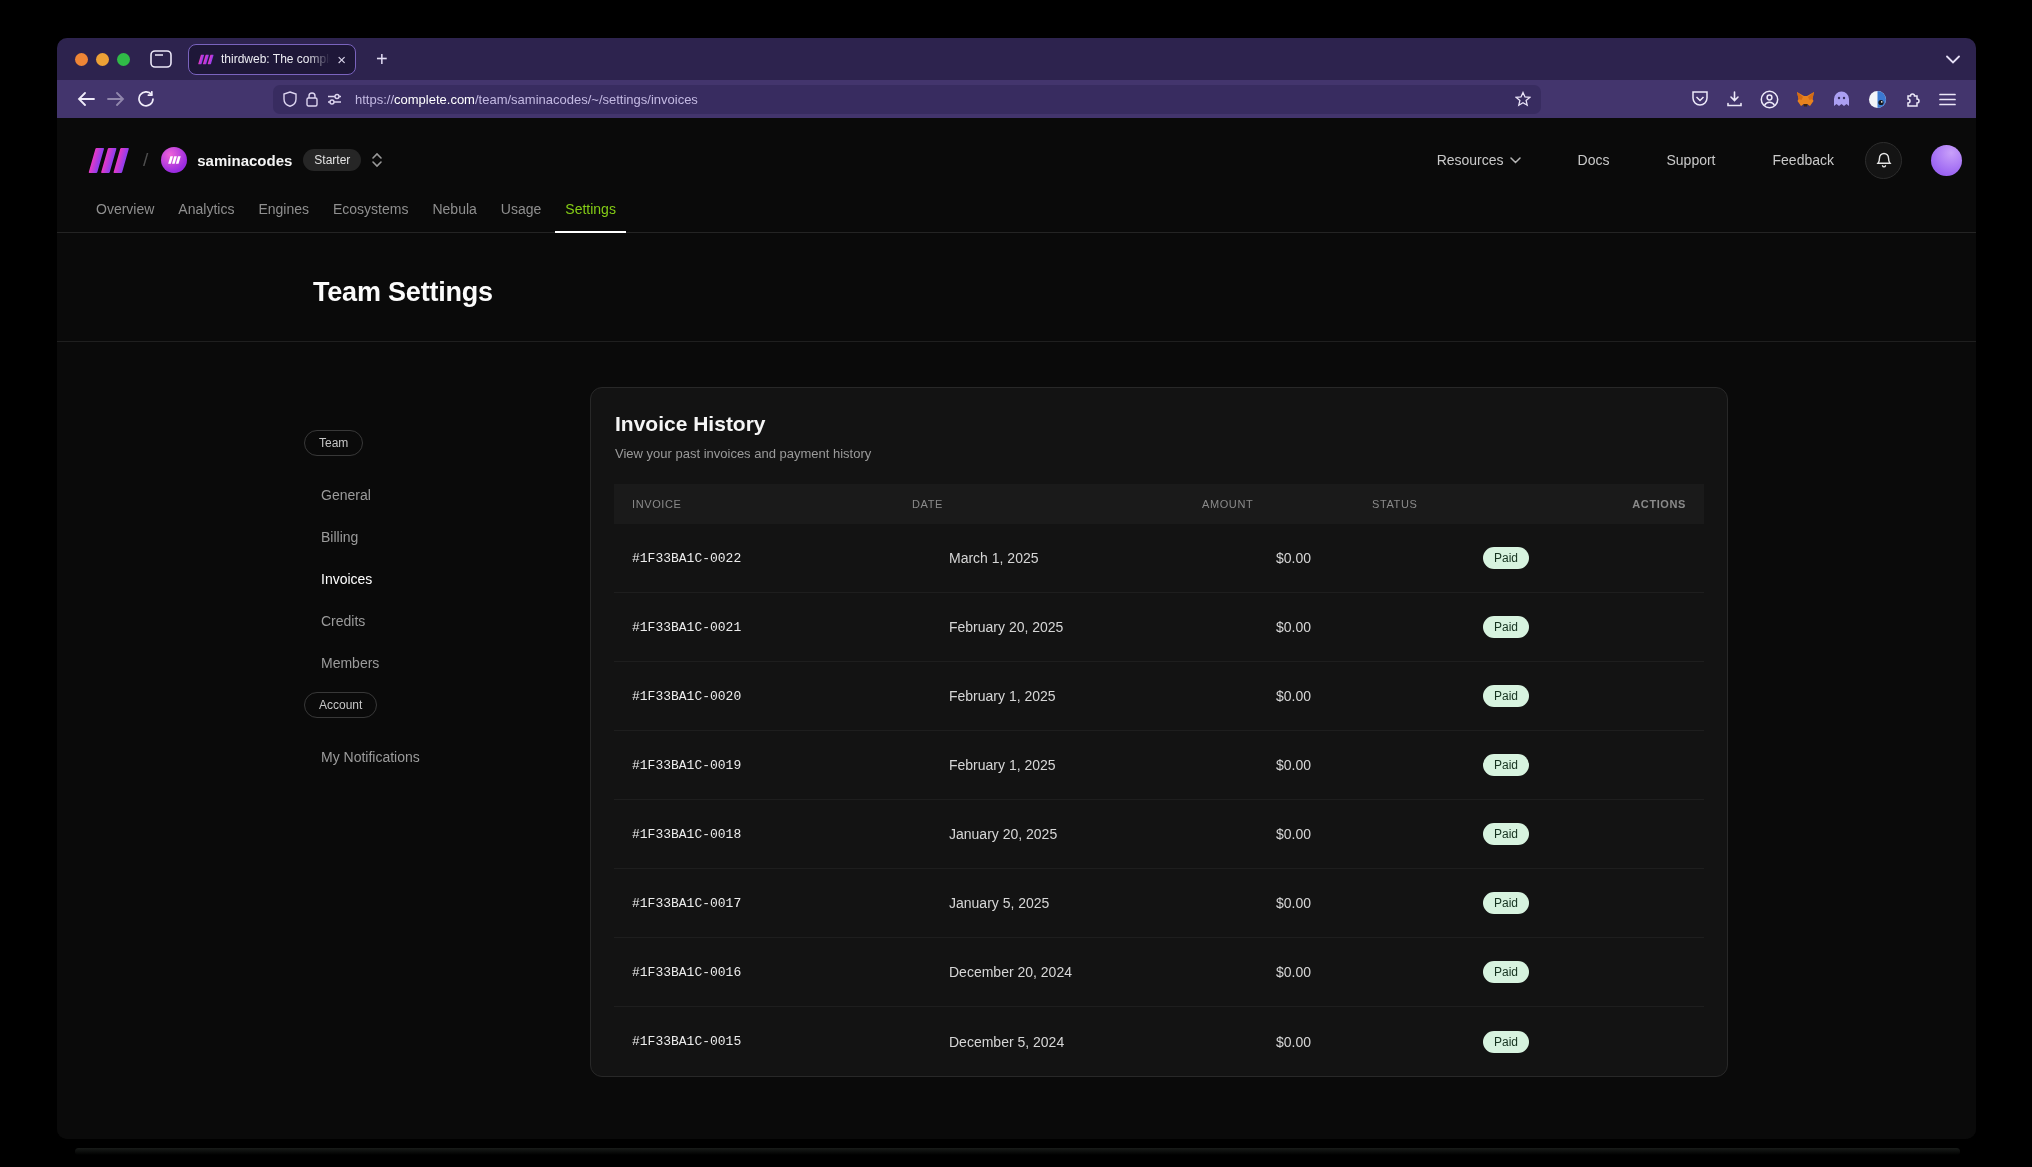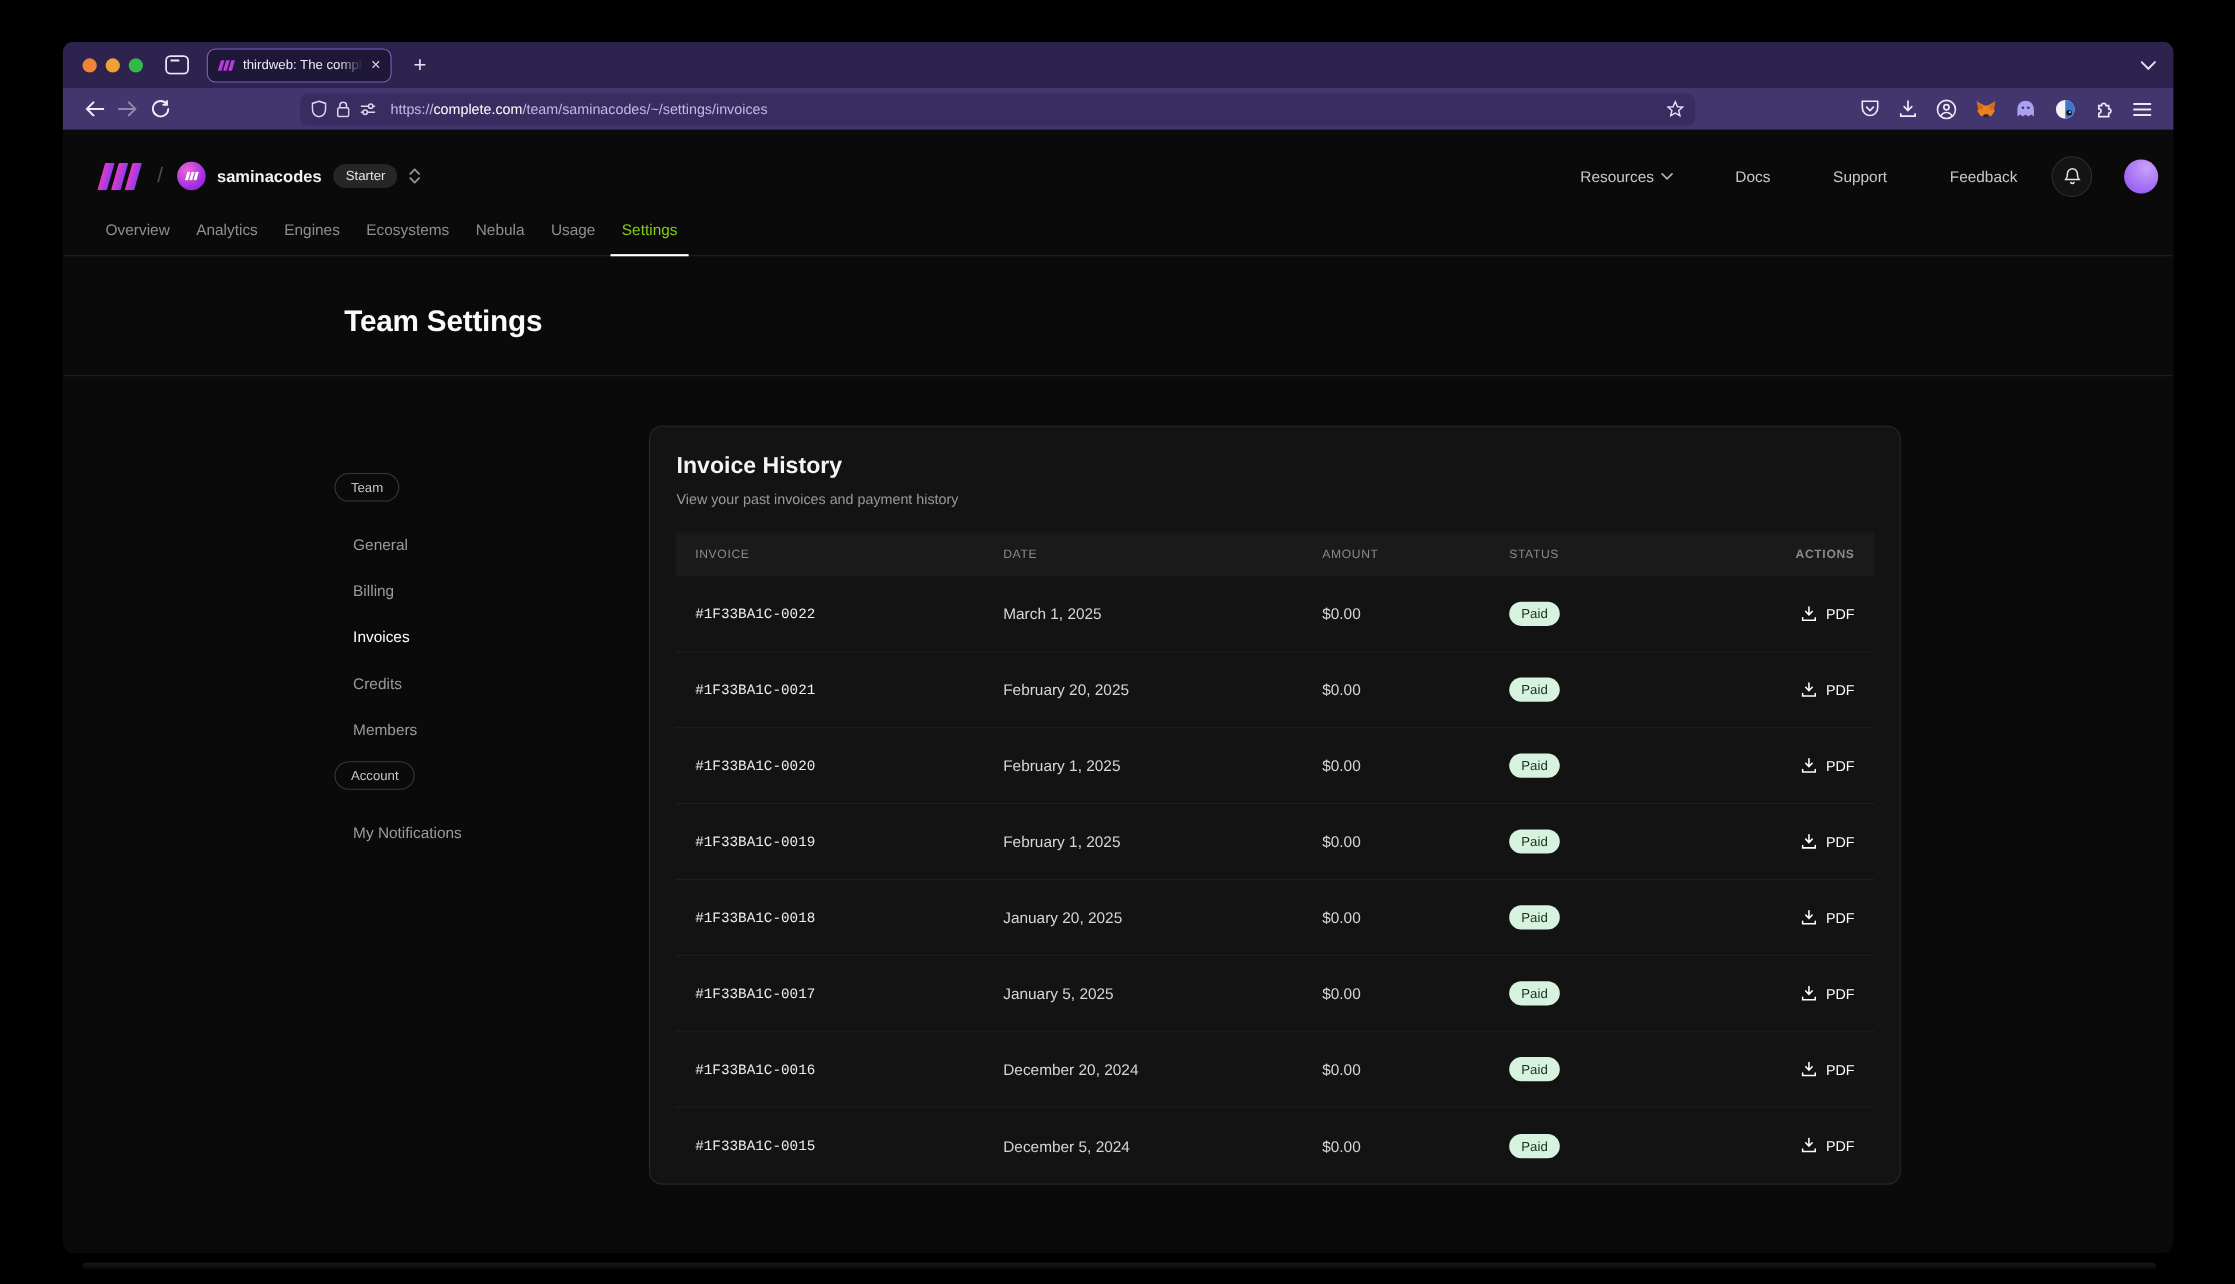--- a/index.html
+++ b/index.html
@@ -56,21 +56,21 @@
   .side-item { height:42px; display:flex; align-items:center; padding-left:17px; font-size:14px; color:#9b9b9b; cursor:default; }
   .side-item.active { color:#ffffff; font-weight:500; }
 
   .card { margin-left:533px; margin-top:45px; width:1138px; background:#131313; border:1px solid #282828; border-radius:12px; overflow:hidden; padding-top:24px; }
   .card-title { font-size:21px; font-weight:700; color:#f5f5f5; margin:0 24px; }
   .card-sub { font-size:13px; color:#9a9a9a; margin:10px 24px 0; }
   .inv-table { margin:23px 23px 0; }
   .thead { display:grid; grid-template-columns:280px 290px 170px 240px 1fr; background:#1a1a1a; height:40px; align-items:center; }
   .th { font-size:11px; letter-spacing:.6px; color:#8a8a8a; padding-left:18px; font-weight:400; }
   .th.right { text-align:right; padding-right:18px; padding-left:0;font-weight:bold; }
-  .trow { display:grid; grid-template-columns:280px 290px 170px 240px 1fr; height:69px; align-items:center; border-bottom:1px solid #1e1e1e; }
+  .trow { display:grid; grid-template-columns:280px 290px 170px 240px 1fr; height:69px; align-items:center; border-bottom:1px solid #1e1e1e;gap:37px; }
   .trow:last-child { border-bottom:none; }
   .cell { padding-left:18px; font-size:14px; color:#d6d6d6; }
   .cell.mono { font-family:"Liberation Mono", monospace; font-size:13px; color:#ececec; }
   .pill { display:inline-block; background:#d7f3df; color:#15321f; font-size:12px; font-weight:400; padding:4px 11px; border-radius:999px; }
   .action-cell { display:flex; justify-content:flex-end; align-items:center; gap:8px; padding-right:18px; color:#fff; font-size:13px; cursor:default; }
 
   .floor-glow { position:absolute; left:75px; top:1148px; width:1885px; height:7px; background:linear-gradient(to bottom, rgba(150,170,155,.16), rgba(0,0,0,0)); border-radius:4px; }
 
   svg { display:block; }
 </style>

